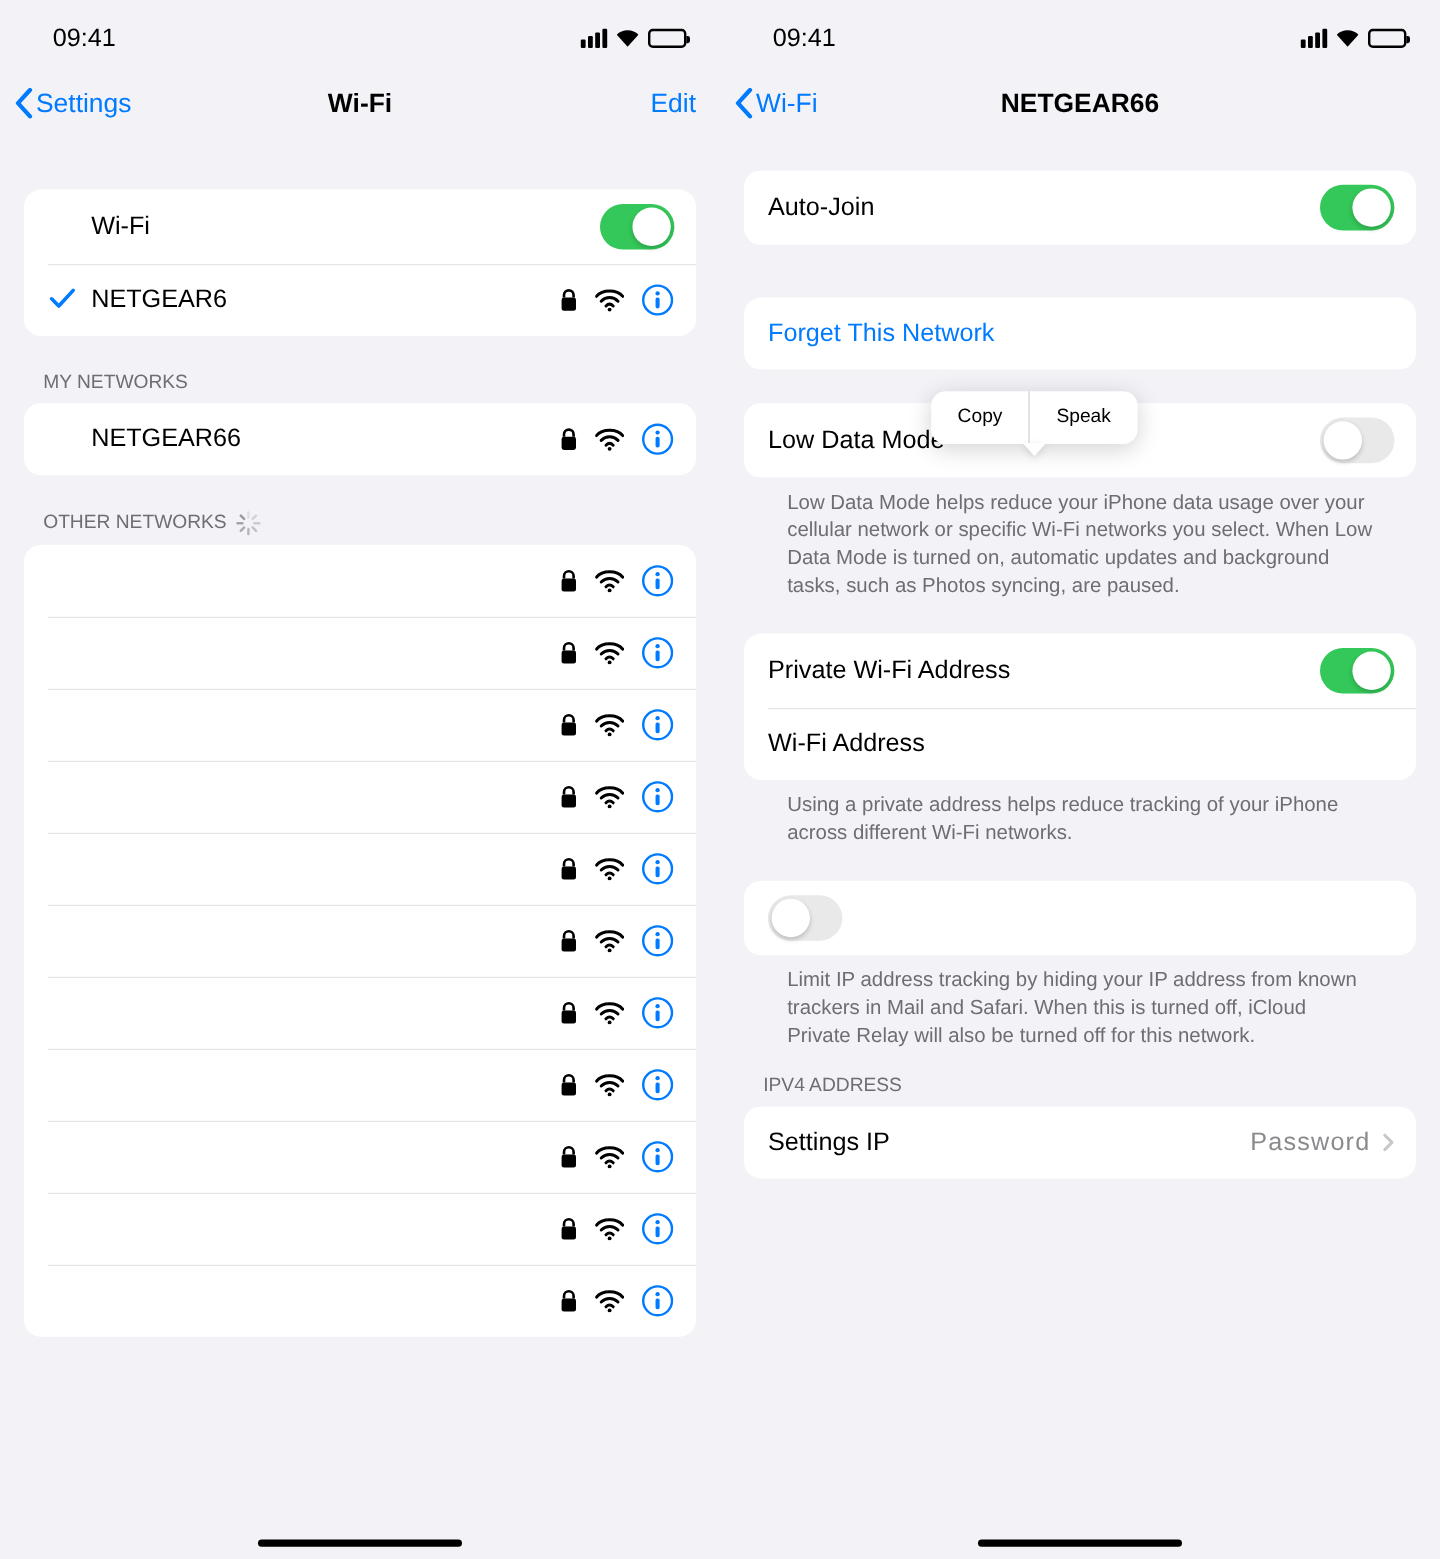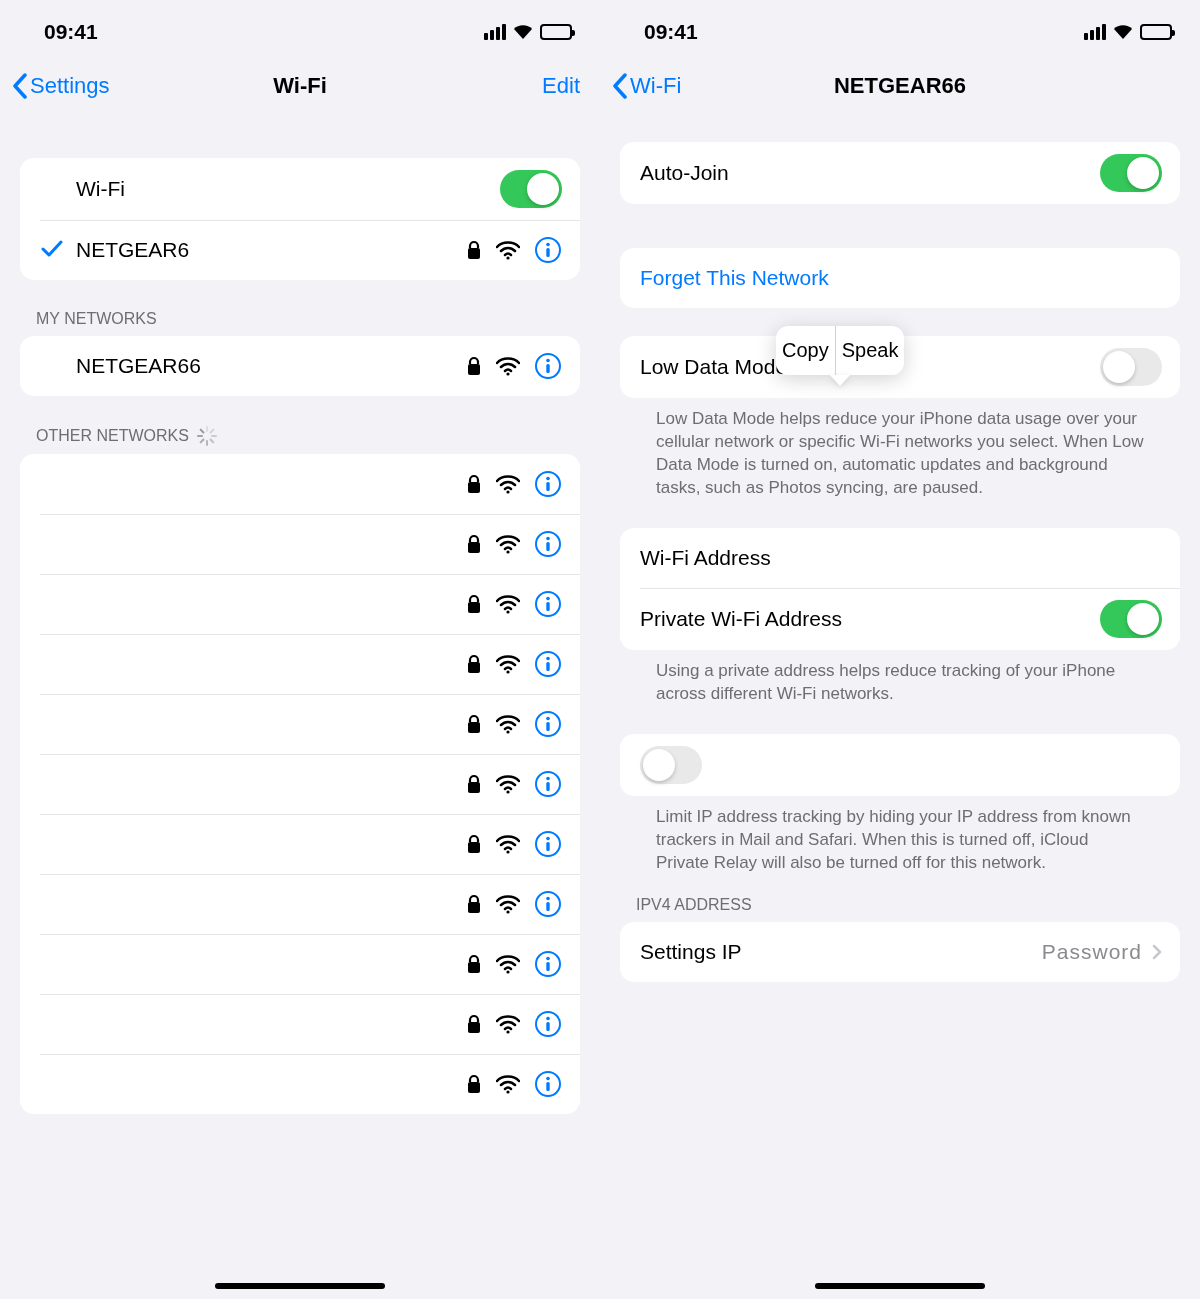--- a/index.html
+++ b/index.html
@@ -18,21 +18,21 @@
     background: #f2f2f7;
     overflow: hidden;
   }
   
   .status-bar {
     display: flex;
     justify-content: space-between;
     align-items: center;
     padding: 14px 28px 8px 44px;
     font-size: 21px;
-    font-weight: 700;
+    font-weight: 400;
     height: 58px;
     gap: 12px;
   }
   .status-right { display: flex; align-items: center; gap: 6px; }
   .cell-bars { display: flex; align-items: flex-end; gap: 2px; }
   .cell-bars span { width: 4px; background:#000; border-radius:1px; }
   .cell-bars span:nth-child(1){height:7px}
   .cell-bars span:nth-child(2){height:10px}
   .cell-bars span:nth-child(3){height:13px}
   .cell-bars span:nth-child(4){height:16px}
@@ -111,21 +111,21 @@
     position:absolute; left:9px; top:0; width:2px; height:6px;
     background:#8e8e93; border-radius:1px; transform-origin:1px 10px;
   }
   
   .popover {
     position:absolute; background:#fff; border-radius:12px;
     box-shadow:0 4px 20px rgba(0,0,0,.18);
     display:flex; z-index:10;
   }
   .popover-item {
-    padding:13px 6px; font-size:20px; color:#000;
+    padding:13px 22px; font-size:16px; color:#000;
   }
   .popover-divider { width:1px; background:#d1d1d6; }
   .popover-arrow {
     position:absolute; bottom:-10px; left:50%; margin-left:-10px;
     width:20px; height:12px;
   }
   .popover-arrow svg { filter: drop-shadow(0 2px 3px rgba(0,0,0,.12)); }
   
   .home-indicator {
     position:absolute; bottom:10px; left:50%; transform:translateX(-50%);
@@ -485,27 +485,27 @@
             <span class="knob"></span>
           </span>
       </div>
     </div>
     <div class="section-footer">Low Data Mode helps reduce your iPhone data usage over your cellular network or specific Wi-Fi networks you select. When Low Data Mode is turned on, automatic updates and background tasks, such as Photos syncing, are paused.</div>
   </div>
 
   <div class="group">
     <div class="card">
       <div class="cell">
-        <span class="cell-label">Wi-Fi Address</span>
-      </div>
-      <div class="cell">
         <span class="cell-label">Private Wi-Fi Address</span>
         <span class="toggle on">
             <span class="knob"></span>
           </span>
+      </div>
+      <div class="cell">
+        <span class="cell-label">Wi-Fi Address</span>
       </div>
     </div>
     <div class="section-footer">Using a private address helps reduce tracking of your iPhone across different Wi-Fi networks.</div>
   </div>
 
   <div class="group">
     <div class="card">
       <div class="cell">
         <span class="toggle">
             <span class="knob"></span>

